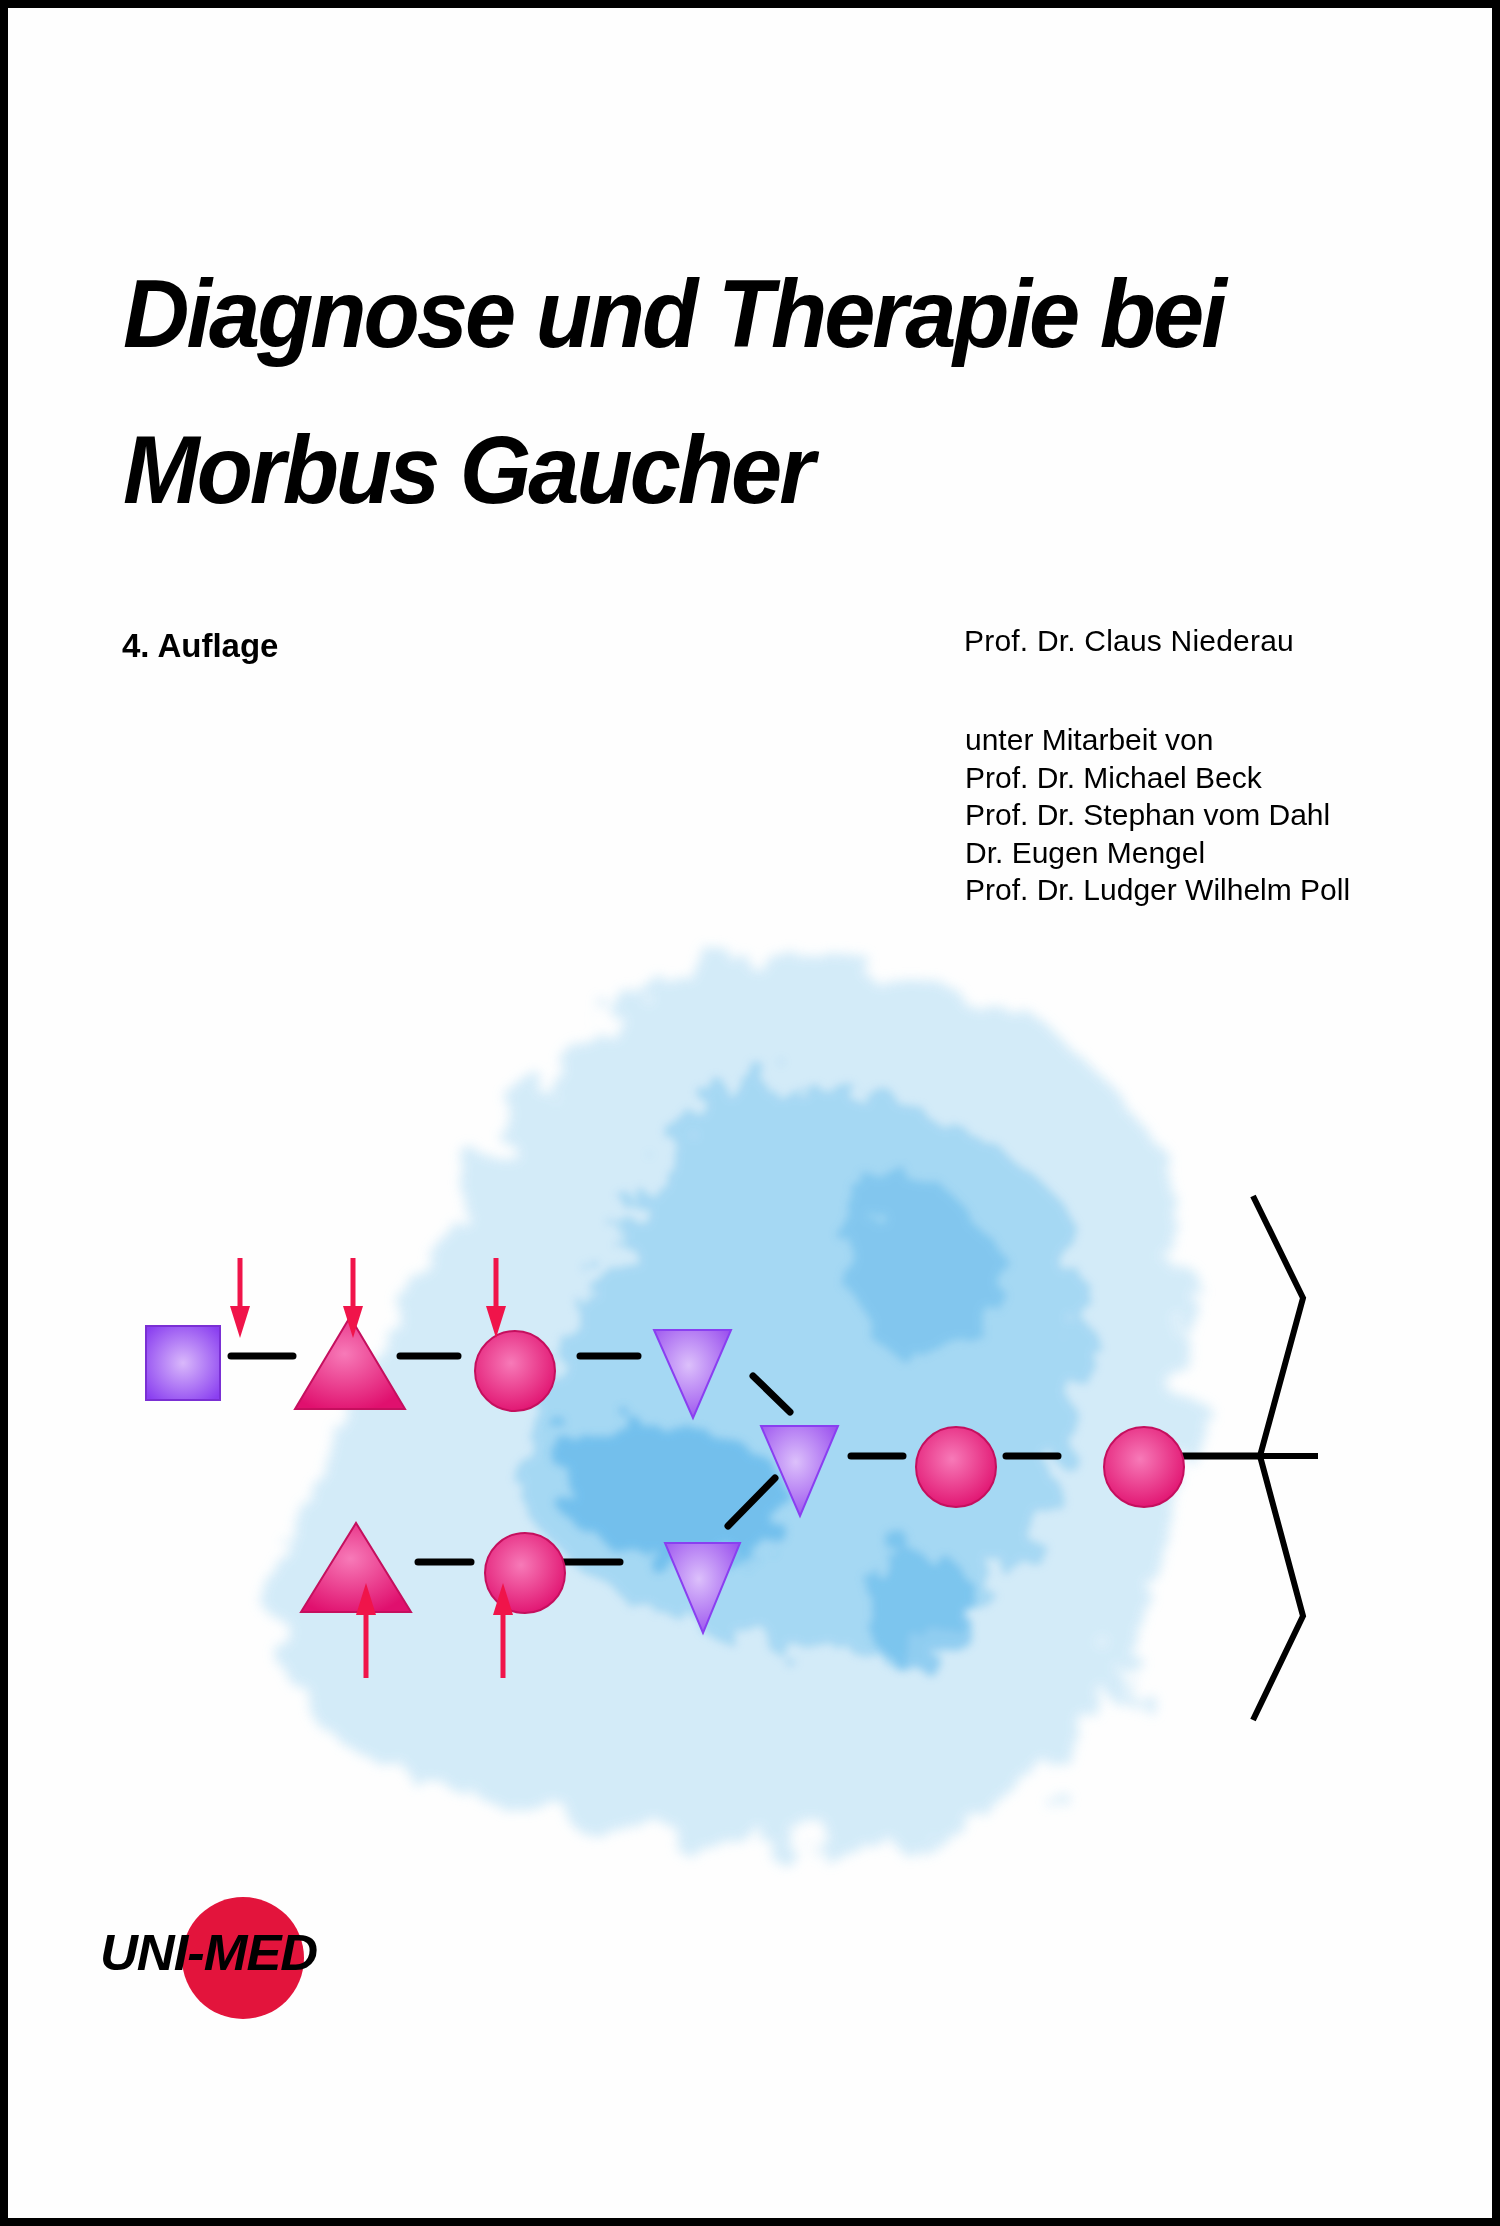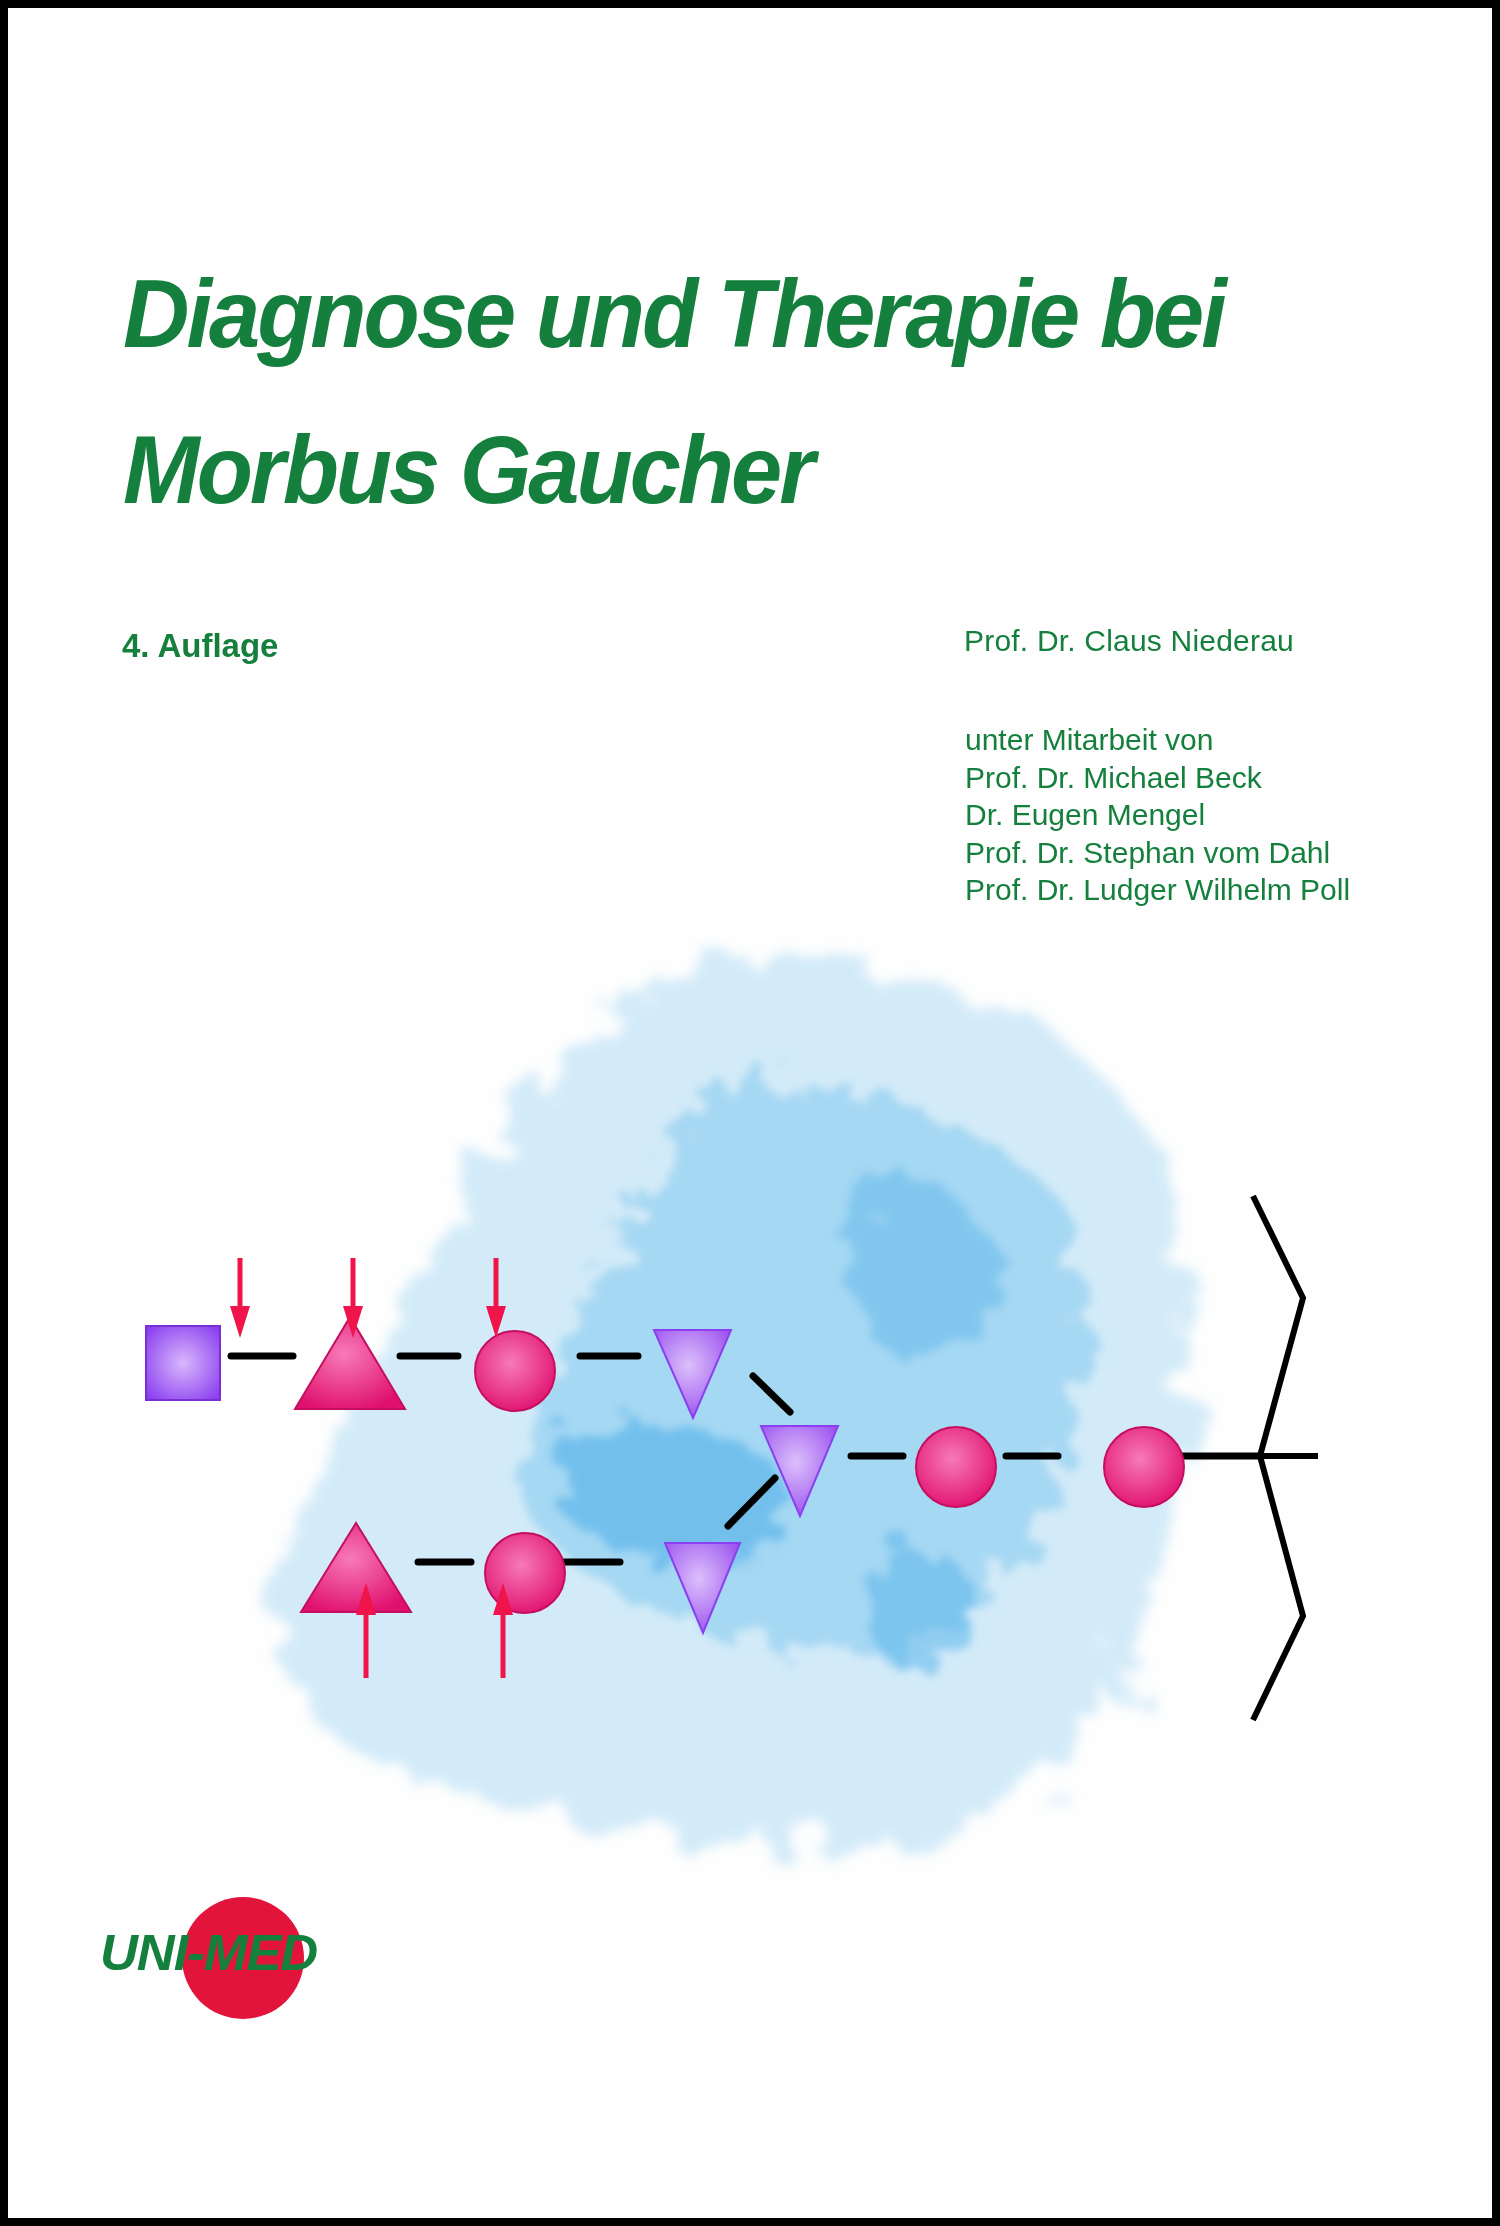--- a/index.html
+++ b/index.html
@@ -1,21 +1,21 @@
 <!DOCTYPE html>
 <html><head>
 <meta charset="utf-8">
 <style>
   html, body { margin: 0; padding: 0; background: #000; }
   body { width: 1500px; height: 2226px; position: relative; overflow: hidden; }
   .cover {
     position: absolute; left: 8px; top: 8px; width: 1484px; height: 2210px;
     background: #fefefe;
     font-family: "Liberation Sans", sans-serif;
-    color: #15803d;
+    color: #000000;
   }
   .title {
     position: absolute; left: 115px; top: 228px; margin: 0;
     font-family: "Liberation Sans", sans-serif;
     font-weight: bold; font-style: italic;
     font-size: 92px; line-height: 148px; letter-spacing: -3px;
     transform: scaleY(1.05); transform-origin: left top;
   }
   .title span { display: block; }
   .edition {
@@ -129,22 +129,22 @@
     <span>Morbus Gaucher</span>
   </h1>
 
   <div class="edition">4. Auflage</div>
 
   <div class="author-main">Prof. Dr. Claus Niederau</div>
 
   <div class="contrib">
     <div>unter Mitarbeit von</div>
     <div>Prof. Dr. Michael Beck</div>
+    <div>Prof. Dr. Stephan vom Dahl</div>
     <div>Dr. Eugen Mengel</div>
-    <div>Prof. Dr. Stephan vom Dahl</div>
     <div>Prof. Dr. Ludger Wilhelm Poll</div>
   </div>
 
   <div class="publisher">
     <div class="dot"></div>
     <div class="name">UNI-MED</div>
   </div>
 </div>
 
 </body></html>

